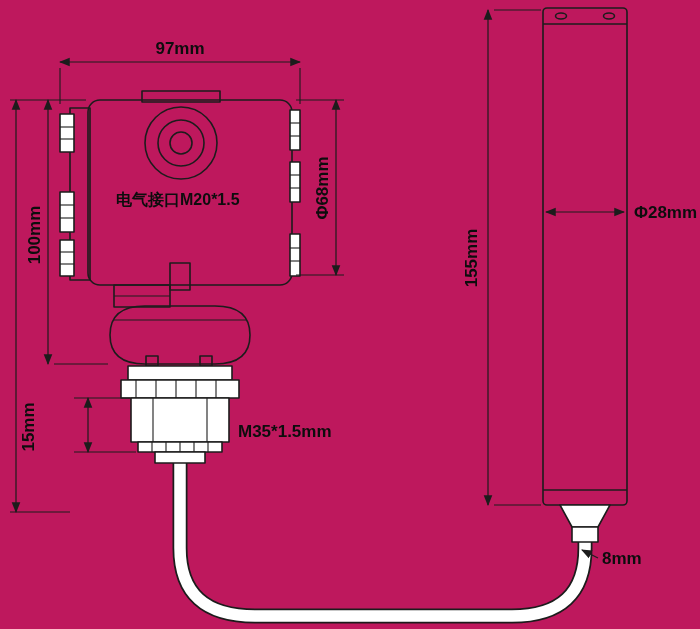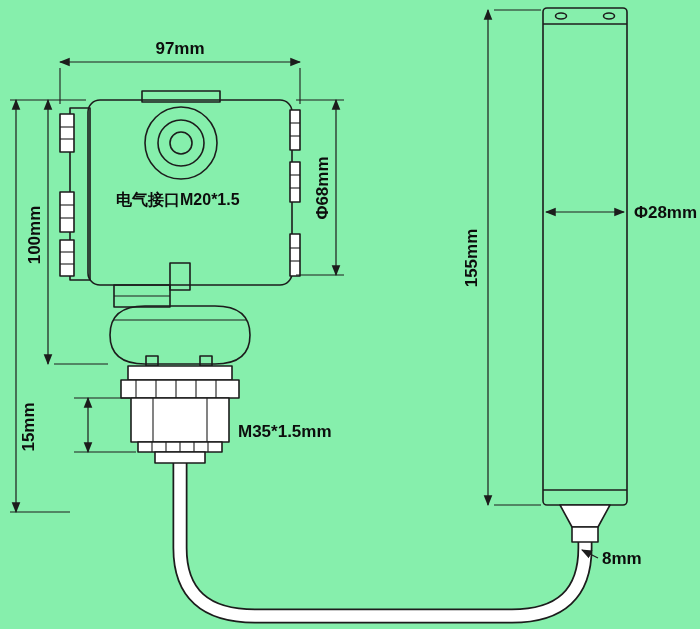--- a/index.html
+++ b/index.html
@@ -1,16 +1,16 @@
 <!DOCTYPE html>
 <html><head>
 <meta charset="utf-8">
 <style>
   html,body{margin:0;padding:0;background:#ffffff;}
-  .page{width:700px;height:629px;background:#86efac;position:relative;overflow:hidden;}
+  .page{width:700px;height:629px;background:#be185d;position:relative;overflow:hidden;}
   svg{display:block;}
   .outline{stroke:#1c1c1c;stroke-width:1.6;fill:none;stroke-linejoin:round;}
   .outline-thin{stroke:#1c1c1c;stroke-width:1.1;fill:none;}
   .dimline{stroke:#1c1c1c;stroke-width:1.2;fill:none;}
   .extline{stroke:#1c1c1c;stroke-width:1.1;fill:none;}
   .whitefill{fill:#ffffff;}
   .dimtext{font:700 17px "Liberation Sans","DejaVu Sans",sans-serif;fill:#0d0d0d;}
   .cntext{font:700 16px "Liberation Sans","DejaVu Sans",sans-serif;fill:#0d0d0d;}
 </style>
 </head>

